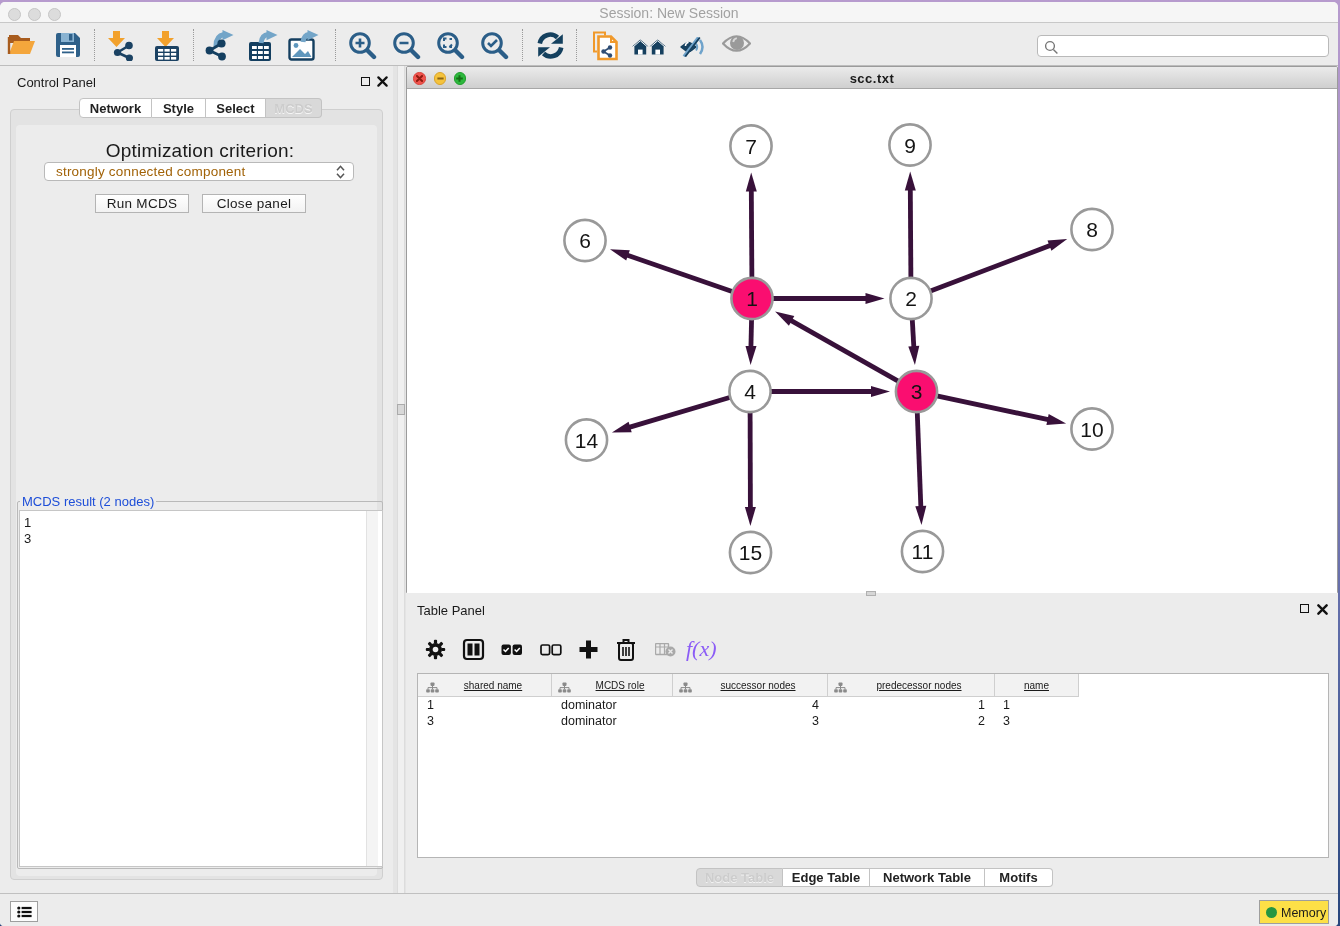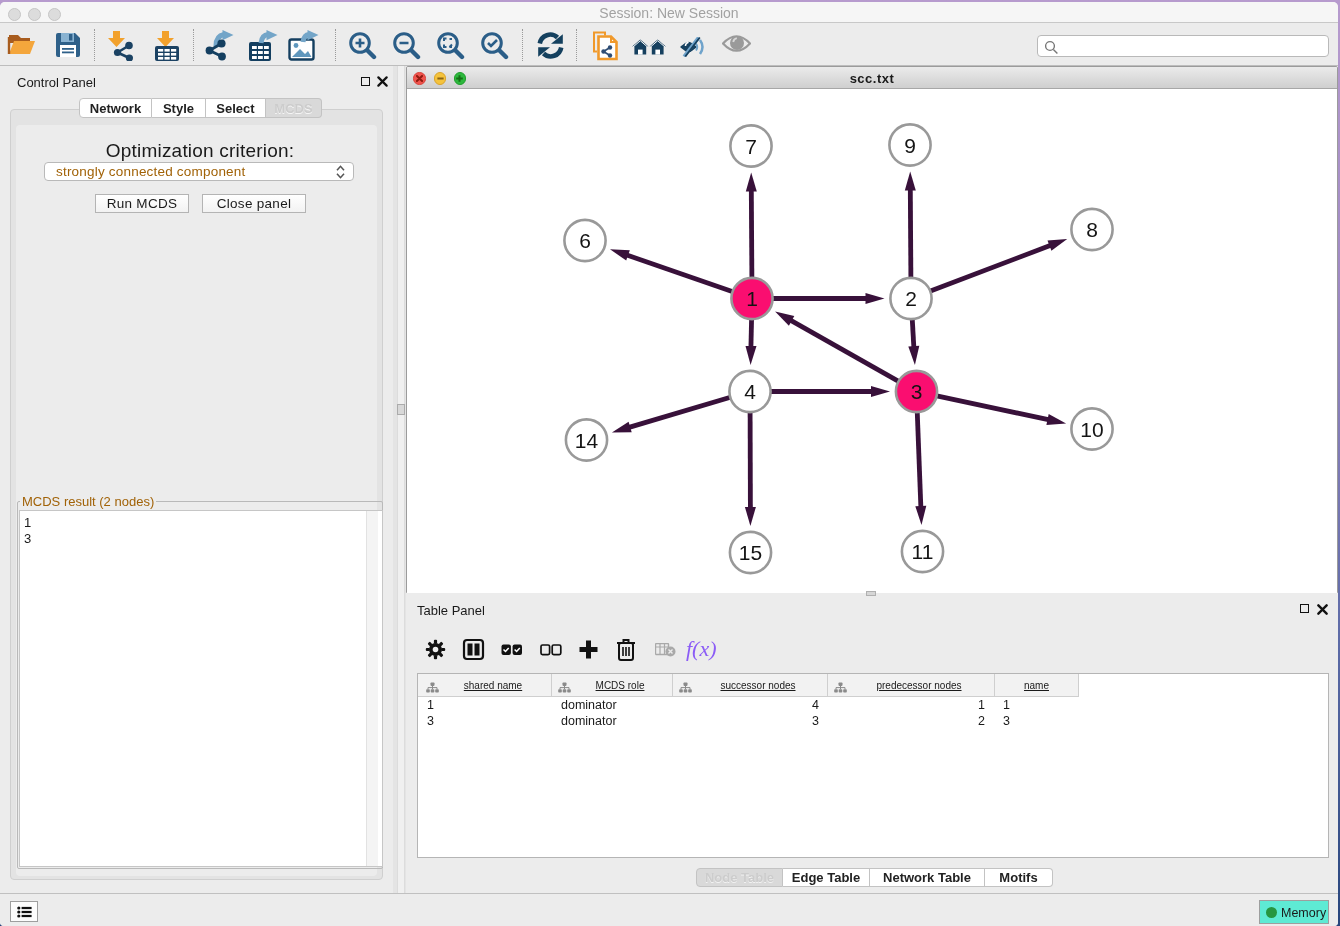--- a/index.html
+++ b/index.html
@@ -211,21 +211,21 @@
       <span style="margin-left:11px;">strongly connected component</span>
       <svg style="position:absolute;right:7px;top:2px" width="11" height="14" viewBox="0 0 12 16">
         <path d="M2 6 L6 1.5 L10 6" fill="none" stroke="#555" stroke-width="1.8"></path>
         <path d="M2 10 L6 14.5 L10 10" fill="none" stroke="#555" stroke-width="1.8"></path>
       </svg>
     </div>
     <div class="btn" style="left:95px;top:128px;width:94px;height:19px;line-height:17.5px;letter-spacing:0.3px;">Run MCDS</div>
     <div class="btn" style="left:202px;top:128px;width:104px;height:19px;line-height:17.5px;letter-spacing:0.3px;">Close panel</div>
 
     <fieldset style="position:absolute;left:17px;top:428px;width:366px;height:375px;border:1px solid #b9b9b9;border-radius:2px;">
-      <legend style="font-size:13px;color:#a16207;margin-left:2px;padding:0 2px;">MCDS result (2 nodes)</legend>
+      <legend style="font-size:13px;color:#1d4ed8;margin-left:2px;padding:0 2px;">MCDS result (2 nodes)</legend>
     </fieldset>
     <div style="position:absolute;left:19px;top:444px;width:364px;height:357px;background:#fff;border:1px solid #c6c6c6;font-size:13px;color:#1a1a1a;line-height:16px;padding:4px 0 0 4px;">1<br>3</div>
     <div style="position:absolute;left:366px;top:445px;width:12px;height:355px;background:#f4f4f4;border-left:1px solid #e2e2e2;"></div>
   </div>
   <div id="gap-lr"></div>
   <div id="tablepanel">
     <div class="panelhead" style="position:absolute;left:17px;top:5px;">Table Panel</div>
     <div style="position:absolute;left:900px;top:6px;width:9px;height:9px;border:1.6px solid #111;"></div>
     <svg style="position:absolute;left:917px;top:6px" width="11" height="11" viewBox="0 0 12 12">
         <path d="M1.5 1.5 L10.5 10.5 M10.5 1.5 L1.5 10.5" stroke="#111" stroke-width="2.6" stroke-linecap="round"></path>
@@ -412,18 +412,18 @@
         <g fill="#111">
           <circle cx="1.8" cy="2" r="1.6"></circle>
             <circle cx="1.8" cy="6" r="1.6"></circle>
             <circle cx="1.8" cy="10" r="1.6"></circle>
           <rect x="4.6" y="0.9" width="10" height="2.2"></rect>
             <rect x="4.6" y="4.9" width="10" height="2.2"></rect>
             <rect x="4.6" y="8.9" width="10" height="2.2"></rect>
         </g>
       </svg>
     </div>
-    <div style="position:absolute;left:1259px;top:6px;width:70px;height:24px;background:#5eead4;border:1px solid #9e9e9e;text-align:right;">
+    <div style="position:absolute;left:1259px;top:6px;width:70px;height:24px;background:#fde047;border:1px solid #9e9e9e;text-align:right;">
       <div style="position:absolute;left:6px;top:6px;width:11px;height:11px;border-radius:50%;background:#269641;"></div>
       <div style="position:absolute;left:21px;top:5px;font-size:12.5px;color:#1a1a1a;">Memory</div>
     </div>
   </div>
 </div>
 
 </body></html>

